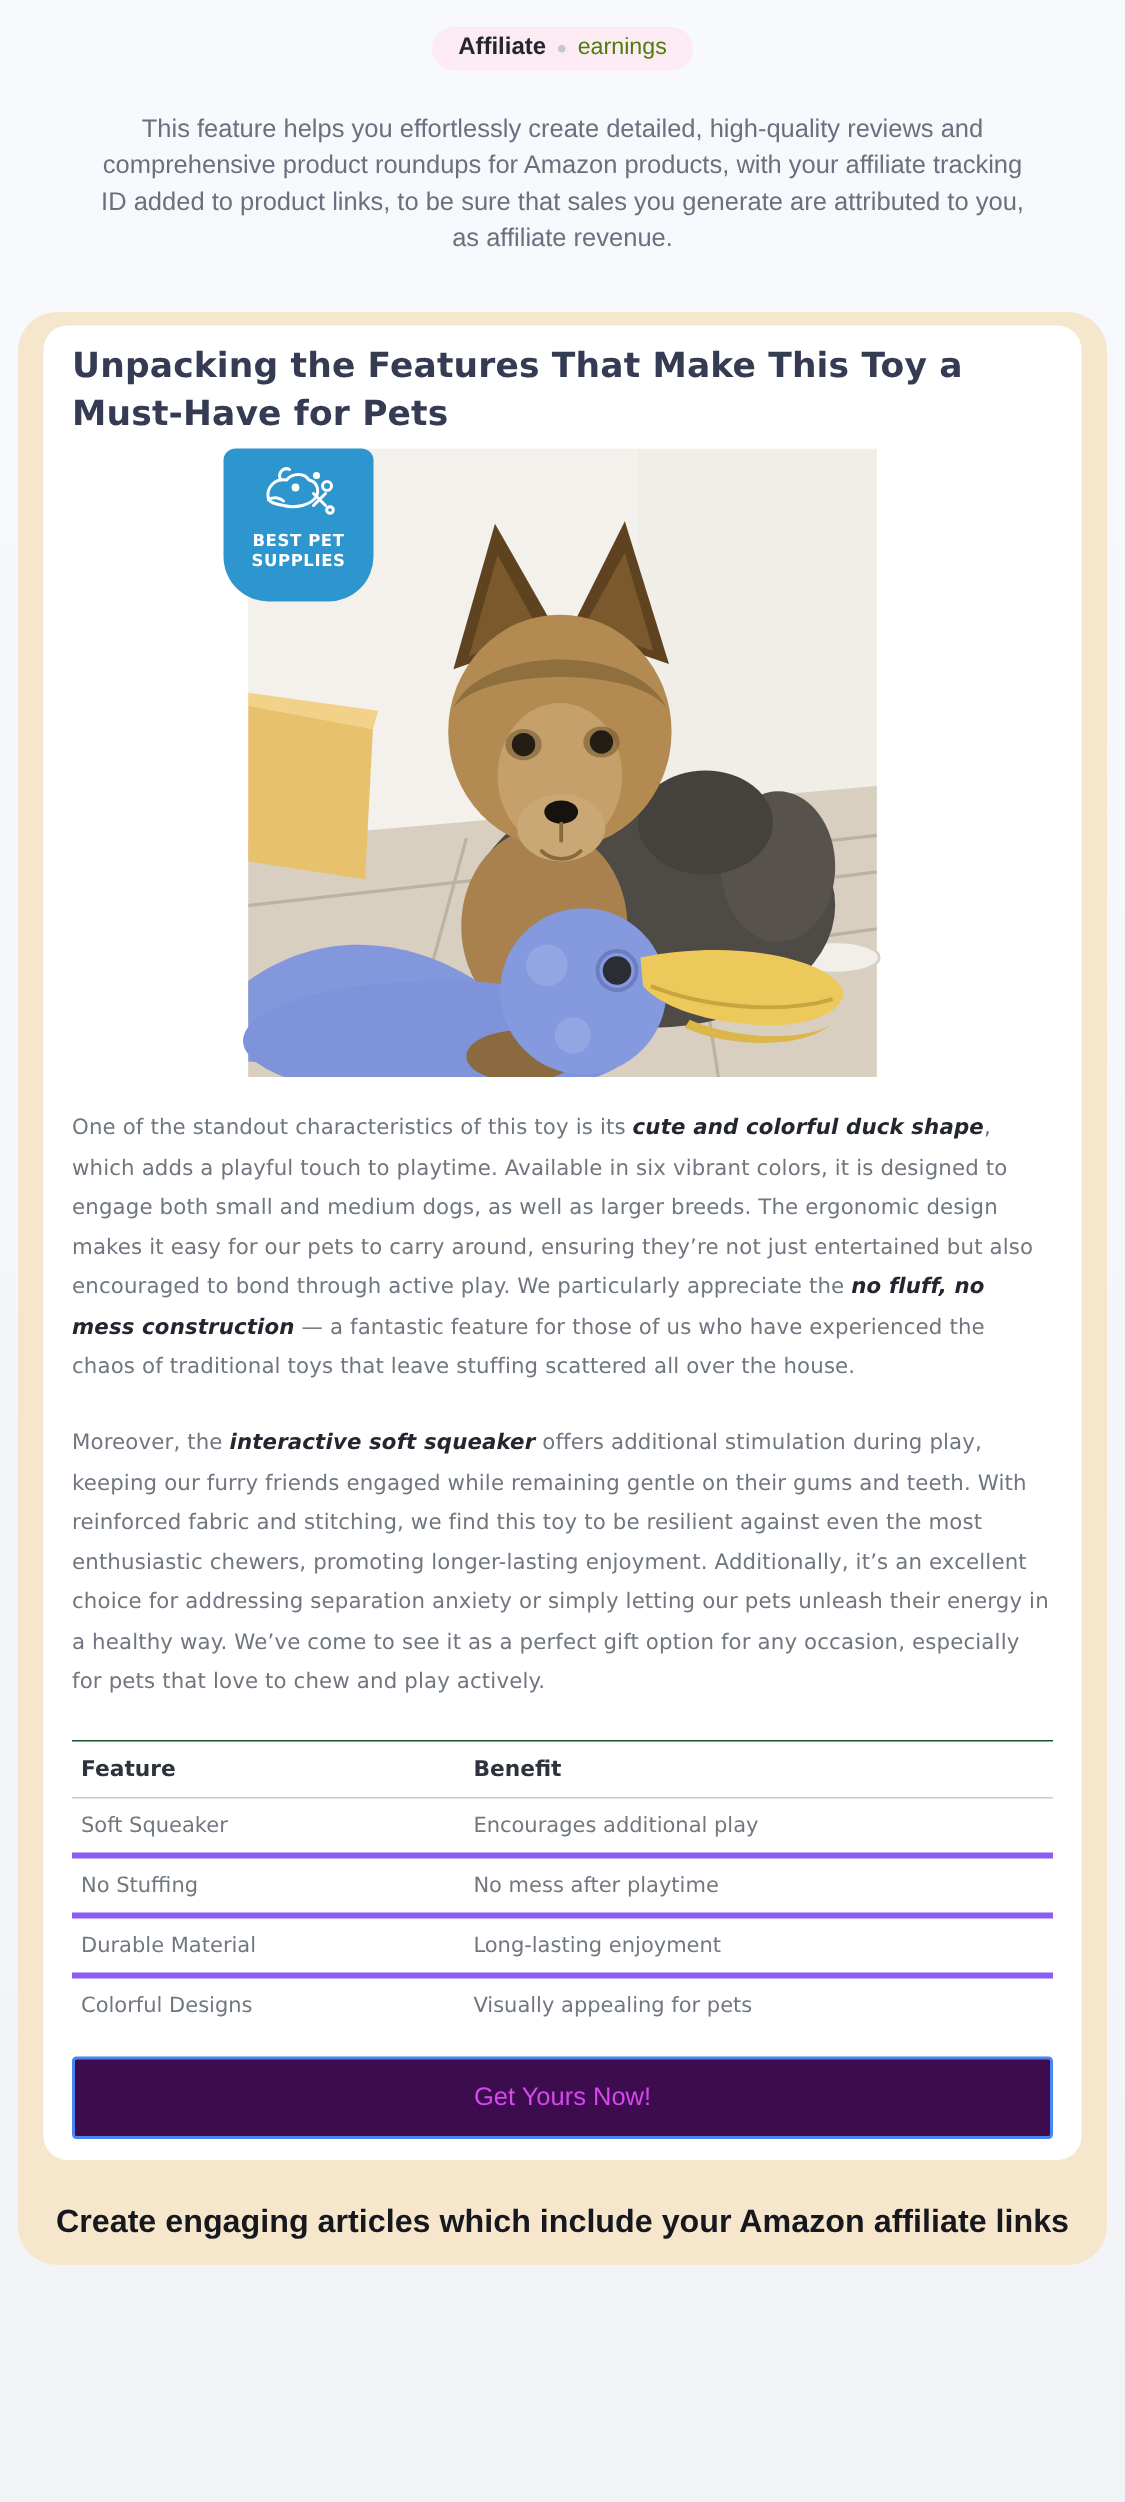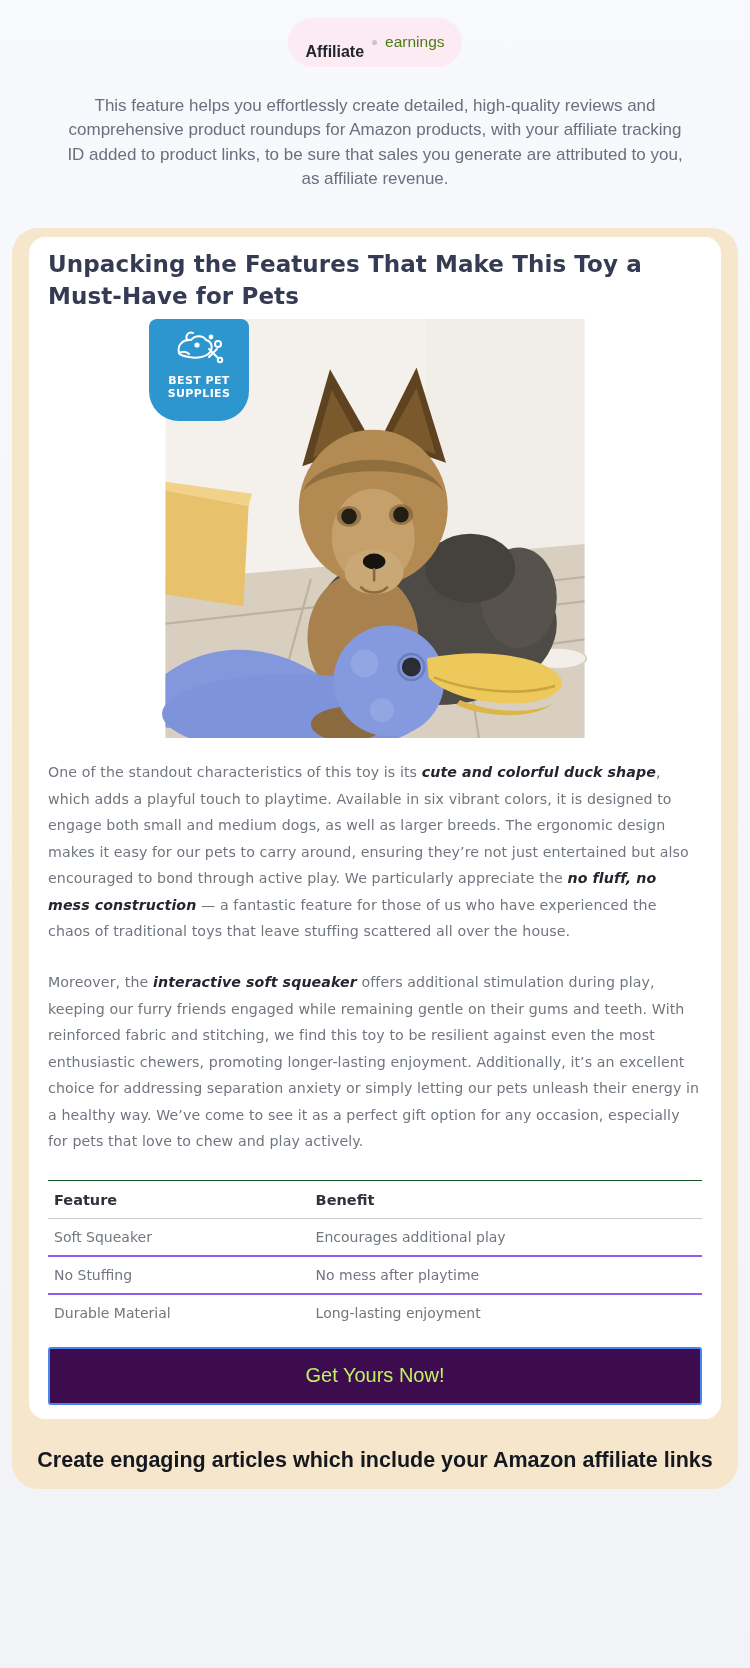--- a/index.html
+++ b/index.html
@@ -10,21 +10,21 @@
     -webkit-font-smoothing:antialiased;
     overflow:hidden;
   }
   
   .hero { padding:18px 42px 0; text-align:center; }
   .pill {
     display:inline-flex; align-items:center; gap:8px;
     background:var(--pill-bg,#fcebf2); border-radius:999px;
     padding:5px 17px 6px;
   }
-  .pill .primary { font-weight:700; font-size:16px; color:#23262e;margin-top:20px; }
+  .pill .primary { font-weight:700; font-size:16px; color:#23262e; }
   .pill .dot { width:5px; height:5px; border-radius:50%; background:#c3c8d0; }
   .pill .secondary { font-size:15.5px; color:#4d7c0f; }
   h1.page-title {
     margin:13px 0 0; font-size:39px; line-height:1.3; font-weight:700;
     color:var(--heading-dark,#22252d); letter-spacing:.2px;
   }
   .subtitle {
     margin:27px auto 0; max-width:628px;
     font-size:17px; line-height:1.43; color:#69707e;
   }
@@ -69,29 +69,29 @@
     width:100%; border-collapse:collapse; margin-top:25px;
     font-family:"DejaVu Sans", sans-serif;
   }
   table.features th {
     text-align:left; font-size:14.5px; font-weight:700; color:#2e323d;
     padding:11px 8px 10px 6px;
     border-top:1px solid #14532d; border-bottom:1px solid #c6cad1;
   }
   table.features td {
     font-size:14px; color:#71777f;
-    padding:10px 8px 10px 6px; border-bottom:2px solid #8b5cf6;
+    padding:10px 8px 10px 6px; border-bottom:4px solid #8b5cf6;
   }
   table.features th:first-child, table.features td:first-child { width:40%; }
   table.features tr:last-child td { border-bottom:none; }
   
   .cta {
     display:block; width:100%; margin-top:16px;
     background:var(--cta-bg,#3d0c4e); border:2px solid var(--cta-border,#4a84f0);
-    border-radius:3px; color:#bef264; font-size:20px;
+    border-radius:3px; color:#d946ef; font-size:17px;
     font-family:"Liberation Sans", sans-serif;
     padding:15px 0 16px; cursor:pointer; box-sizing:border-box;
   }
   
   .panel-footer { text-align:center; padding:29px 8px 16px; }
   .panel-footer h3 { margin:0; font-size:21.5px; font-weight:700; color:#15181f; }
 </style>
 </head>
 <body>
 
@@ -200,20 +200,24 @@
           <td>Encourages additional play</td>
         </tr>
         <tr>
           <td>No Stuffing</td>
           <td>No mess after playtime</td>
         </tr>
         <tr>
           <td>Durable Material</td>
           <td>Long-lasting enjoyment</td>
         </tr>
+        <tr>
+          <td>Colorful Designs</td>
+          <td>Visually appealing for pets</td>
+        </tr>
       </tbody>
     </table>
 
     <button class="cta">Get Yours Now!</button>
   </div>
 
   <div class="panel-footer">
     <h3>Create engaging articles which include your Amazon affiliate links</h3>
 
   </div>

